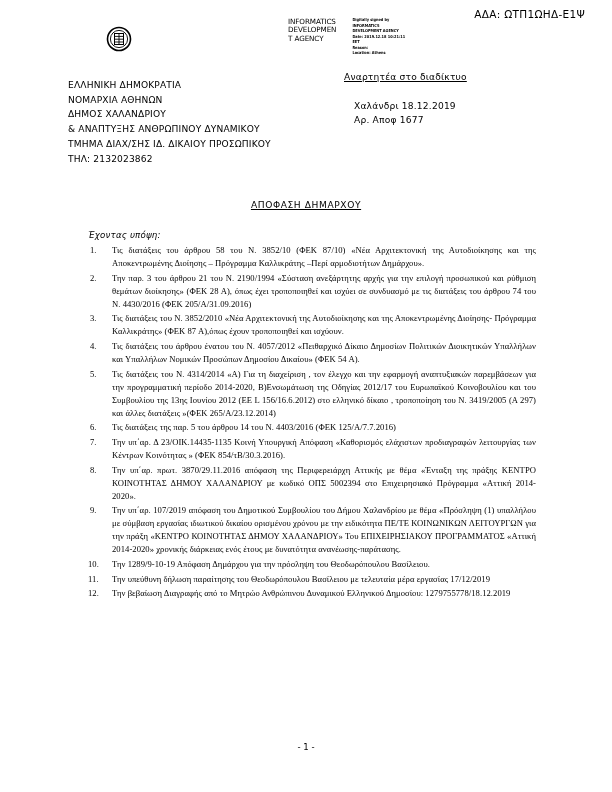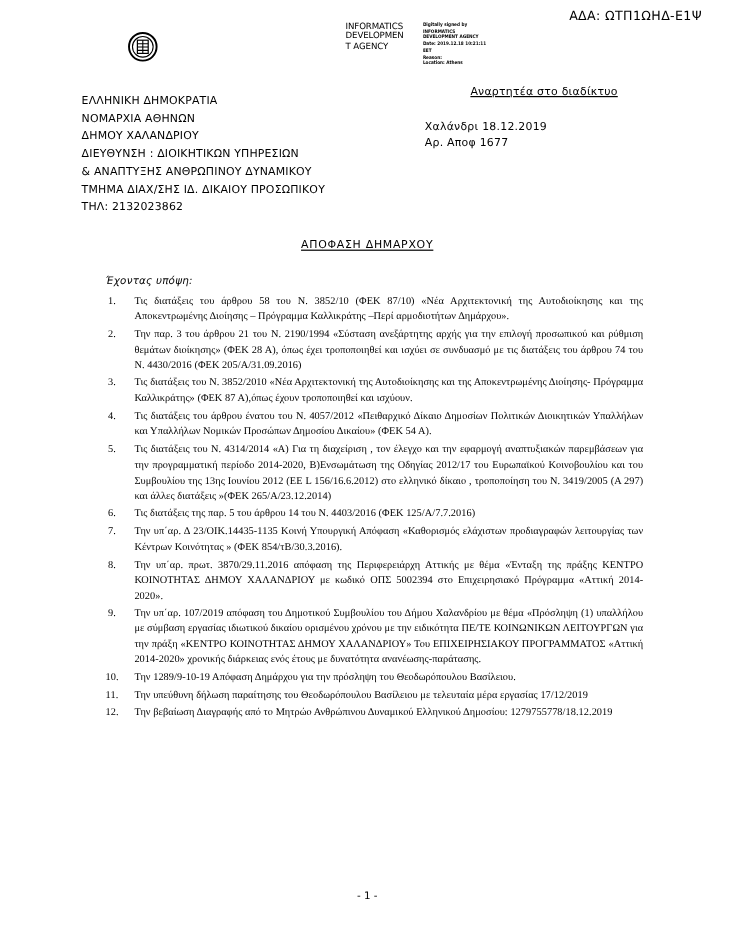--- a/index.html
+++ b/index.html
@@ -84,21 +84,20 @@
     position: absolute;
     top: 70px;
     left: 344px;
     font-size: 9.1px;
     line-height: 1.62;
   }
   .anartitea {
     text-decoration: underline;
     letter-spacing: 0.2px;
     margin-bottom: 14px;
-    margin-left: 48px;
   }
   .hr-line { padding-left: 10px; letter-spacing: 0.2px; }
 
   
   .doc-title {
     position: absolute;
     top: 200px;
     left: 0;
     width: 612px;
     text-align: center;
@@ -188,22 +187,21 @@
       <line x1="10.5" y1="12.4" x2="19.5" y2="12.4" stroke="#000" stroke-width="0.9"></line>
       <line x1="10.5" y1="15.2" x2="19.5" y2="15.2" stroke="#000" stroke-width="0.9"></line>
       <line x1="10.5" y1="18" x2="19.5" y2="18" stroke="#000" stroke-width="0.9"></line>
       <line x1="15" y1="9.5" x2="15" y2="20.5" stroke="#000" stroke-width="0.9"></line>
     </svg>
   </div>
 
   <div class="header-left">
     <div>ΕΛΛΗΝΙΚΗ ΔΗΜΟΚΡΑΤΙΑ</div>
     <div>ΝΟΜΑΡΧΙΑ ΑΘΗΝΩΝ</div>
-    <div>ΔΗΜΟΥ ΧΑΛΑΝΔΡΙΟΥ</div>
-    <div>ΔΙΕΥΘΥΝΣΗ  : ΔΙΟΙΚΗΤΙΚΩΝ ΥΠΗΡΕΣΙΩΝ</div>
+    <div>ΔΗΜΟΣ ΧΑΛΑΝΔΡΙΟΥ</div>
     <div>&amp;  ΑΝΑΠΤΥΞΗΣ ΑΝΘΡΩΠΙΝΟΥ ΔΥΝΑΜΙΚΟΥ</div>
     <div>ΤΜΗΜΑ ΔΙΑΧ/ΣΗΣ ΙΔ. ΔΙΚΑΙΟΥ ΠΡΟΣΩΠΙΚΟΥ</div>
     <div>ΤΗΛ: 2132023862</div>
   </div>
 
   <div class="header-right">
     <div class="anartitea">Αναρτητέα στο διαδίκτυο</div>
     <div class="hr-line">Χαλάνδρι 18.12.2019</div>
     <div class="hr-line">Αρ. Αποφ   1677</div>
   </div>

